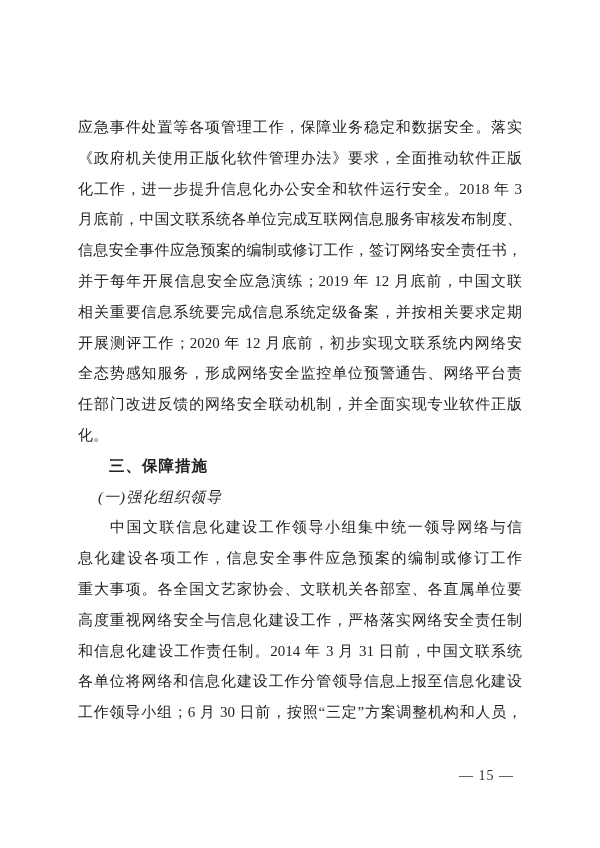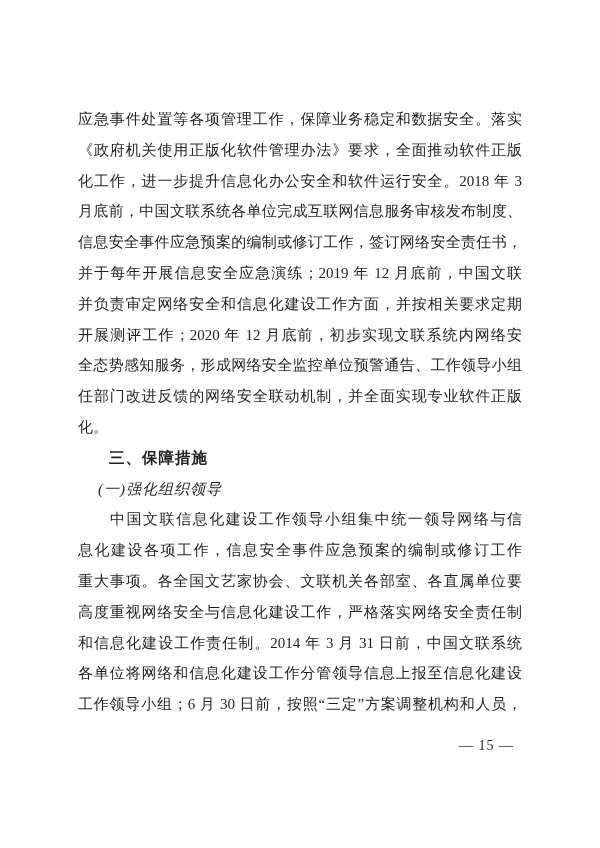--- a/index.html
+++ b/index.html
@@ -12,21 +12,21 @@
     overflow: hidden;
   }
   .page {
     position: absolute;
     inset: 0;
     background: #ffffff;
   }
   .text-block {
     position: absolute;
     left: 78px;
-    top: 104px;
+    top: 112px;
     width: 444px;
   }
   .line {
     height: 30.8px;
     line-height: 30.8px;
     font-size: 15px;
     text-align: justify;
     text-align-last: justify;
     white-space: normal;
     overflow: hidden;
@@ -50,42 +50,42 @@
     text-align: left;
     text-align-last: left;
     text-indent: 20px;
     letter-spacing: 1px;
   }
   .line.indent-first {
     text-indent: 32px;
   }
   .footer-page-number {
     position: absolute;
-    top: 736px;
+    top: 766px;
     right: 86px;
     font-size: 14px;
     line-height: 20px;
     color: #2a2a2a;
     letter-spacing: 1px;
   }
 </style>
 </head>
 <body>
 
 <div class="page">
   <div class="text-block">
     <div class="line">应急事件处置等各项管理工作，保障业务稳定和数据安全。落实</div>
     <div class="line">《政府机关使用正版化软件管理办法》要求，全面推动软件正版</div>
     <div class="line">化工作，进一步提升信息化办公安全和软件运行安全。2018 年 3</div>
     <div class="line">月底前，中国文联系统各单位完成互联网信息服务审核发布制度、</div>
     <div class="line">信息安全事件应急预案的编制或修订工作，签订网络安全责任书，</div>
     <div class="line">并于每年开展信息安全应急演练；2019 年 12 月底前，中国文联</div>
-    <div class="line">并负责审定网络安全和信息化建设工作方面，并按相关要求定期</div>
+    <div class="line">相关重要信息系统要完成信息系统定级备案，并按相关要求定期</div>
     <div class="line">开展测评工作；2020 年 12 月底前，初步实现文联系统内网络安</div>
-    <div class="line">全态势感知服务，形成网络安全监控单位预警通告、工作领导小组</div>
+    <div class="line">全态势感知服务，形成网络安全监控单位预警通告、网络平台责</div>
     <div class="line">任部门改进反馈的网络安全联动机制，并全面实现专业软件正版</div>
     <div class="line para-end">化。</div>
     <div class="line heading">三、保障措施</div>
     <div class="line subheading">(一)强化组织领导</div>
     <div class="line indent-first">中国文联信息化建设工作领导小组集中统一领导网络与信</div>
     <div class="line">息化建设各项工作，信息安全事件应急预案的编制或修订工作</div>
     <div class="line">重大事项。各全国文艺家协会、文联机关各部室、各直属单位要</div>
     <div class="line">高度重视网络安全与信息化建设工作，严格落实网络安全责任制</div>
     <div class="line">和信息化建设工作责任制。2014 年 3 月 31 日前，中国文联系统</div>
     <div class="line">各单位将网络和信息化建设工作分管领导信息上报至信息化建设</div>

